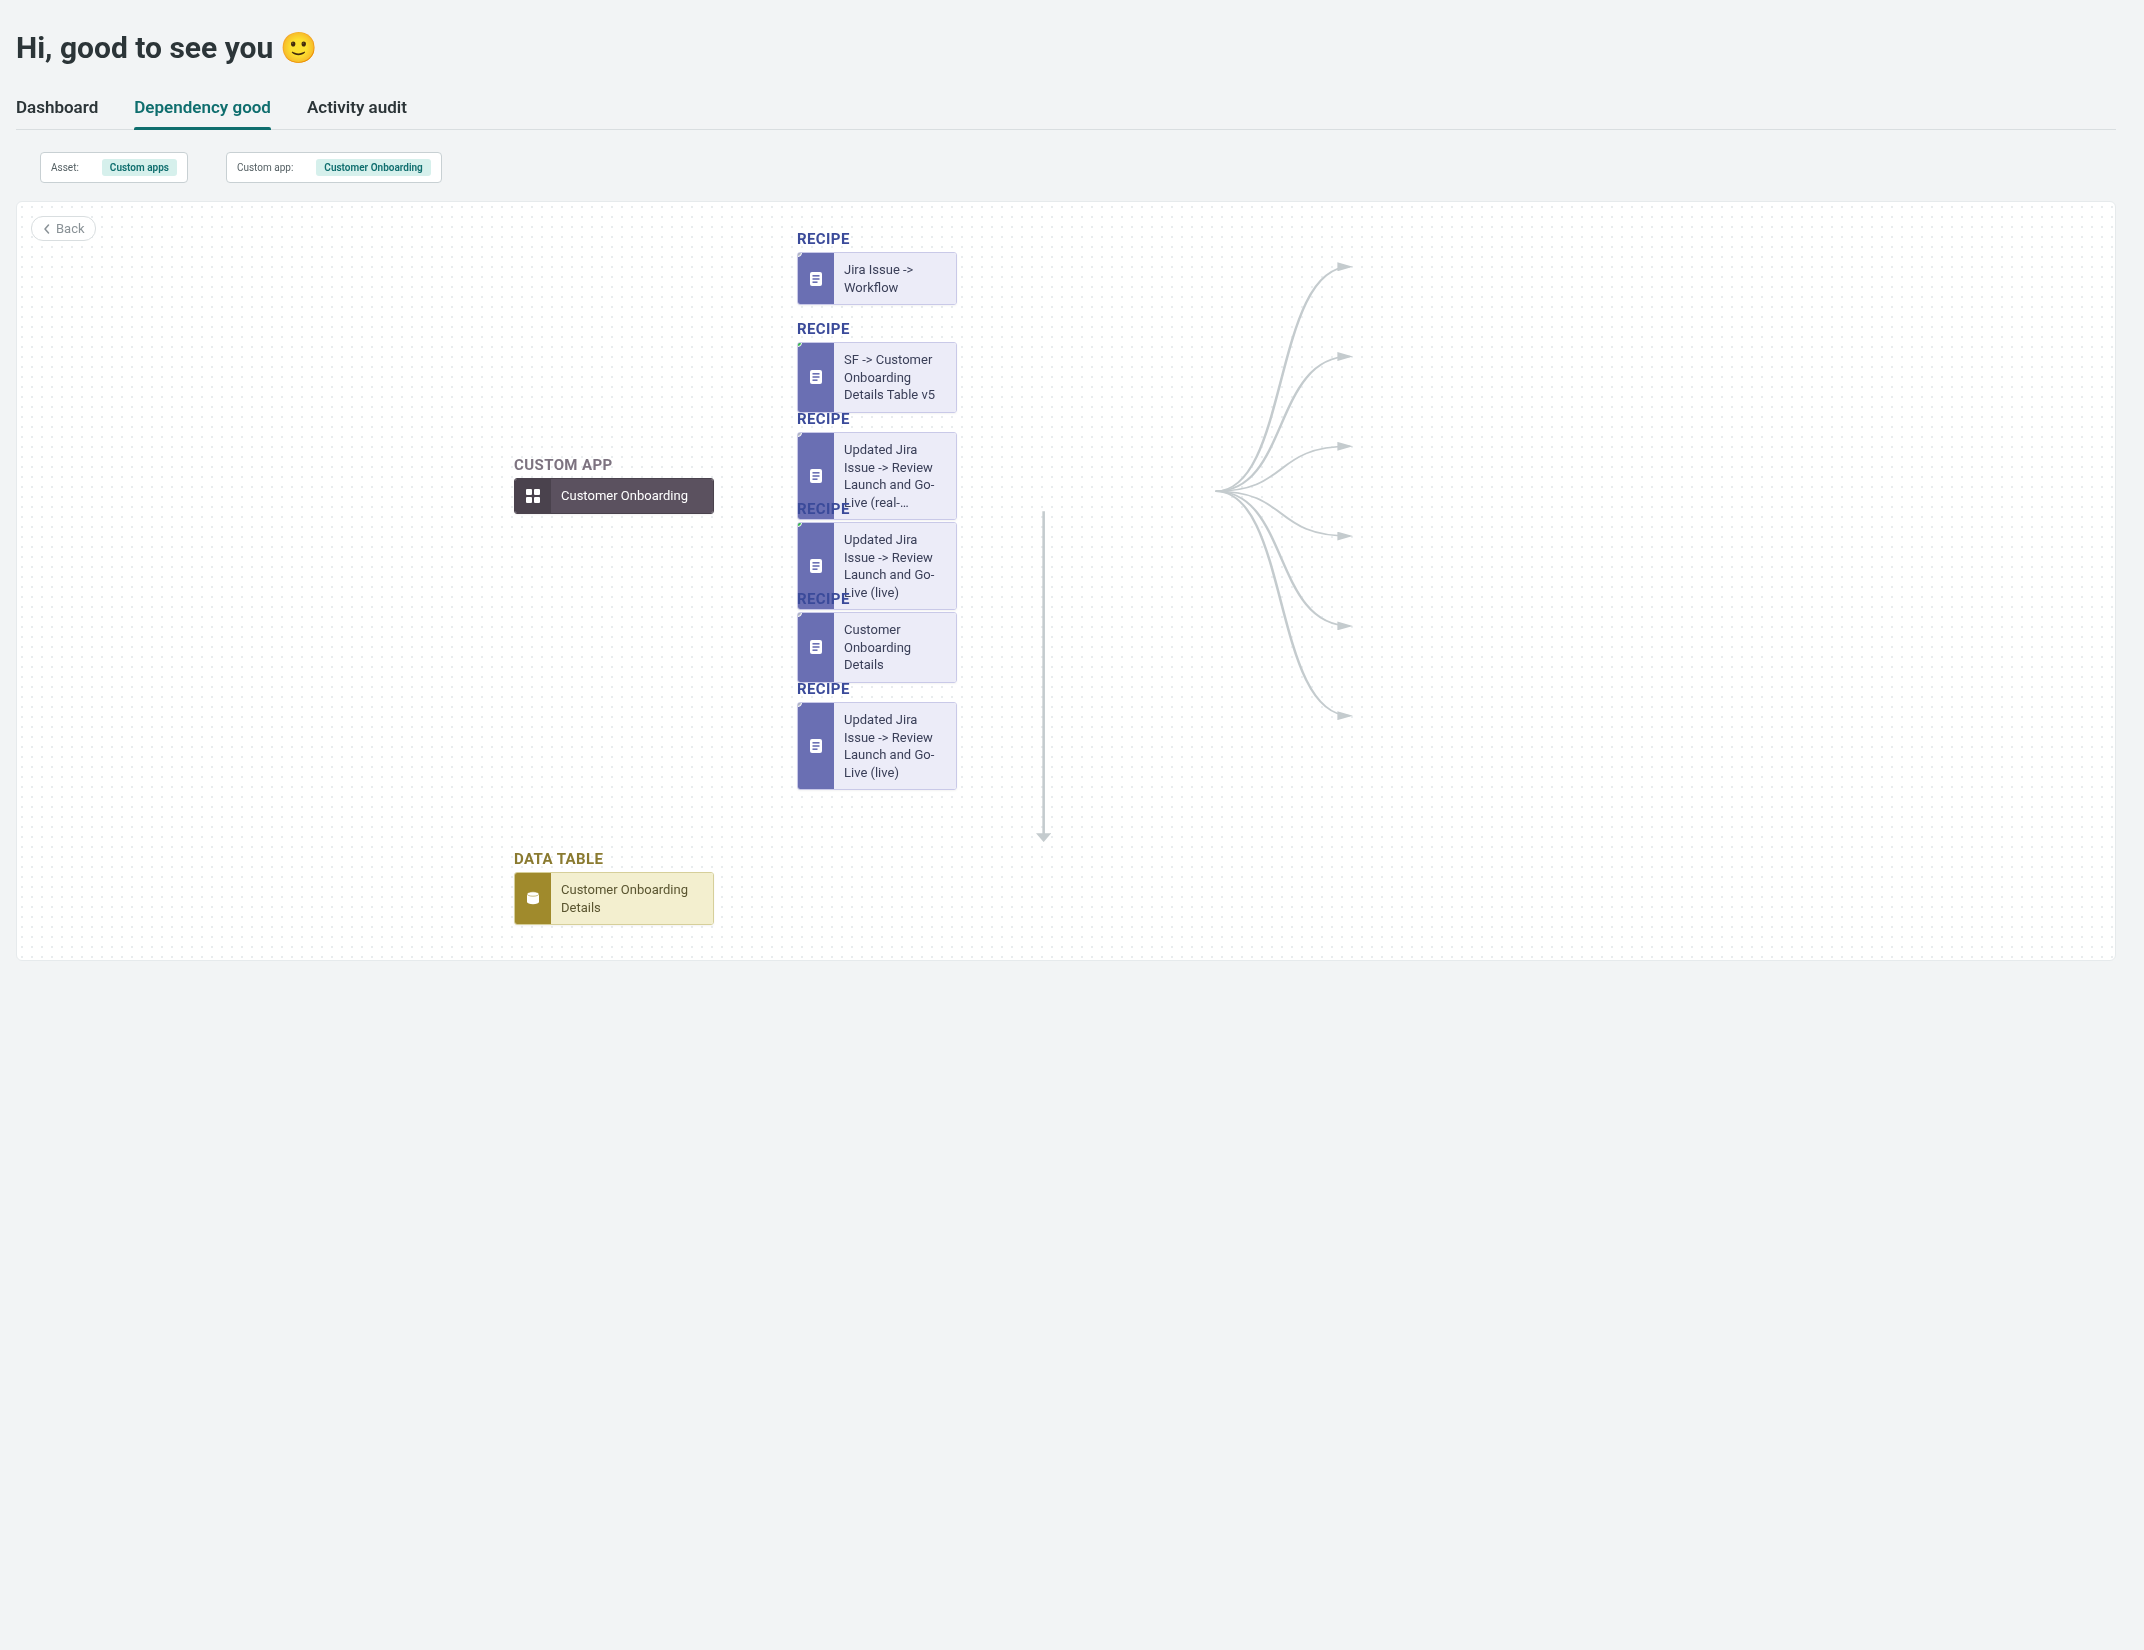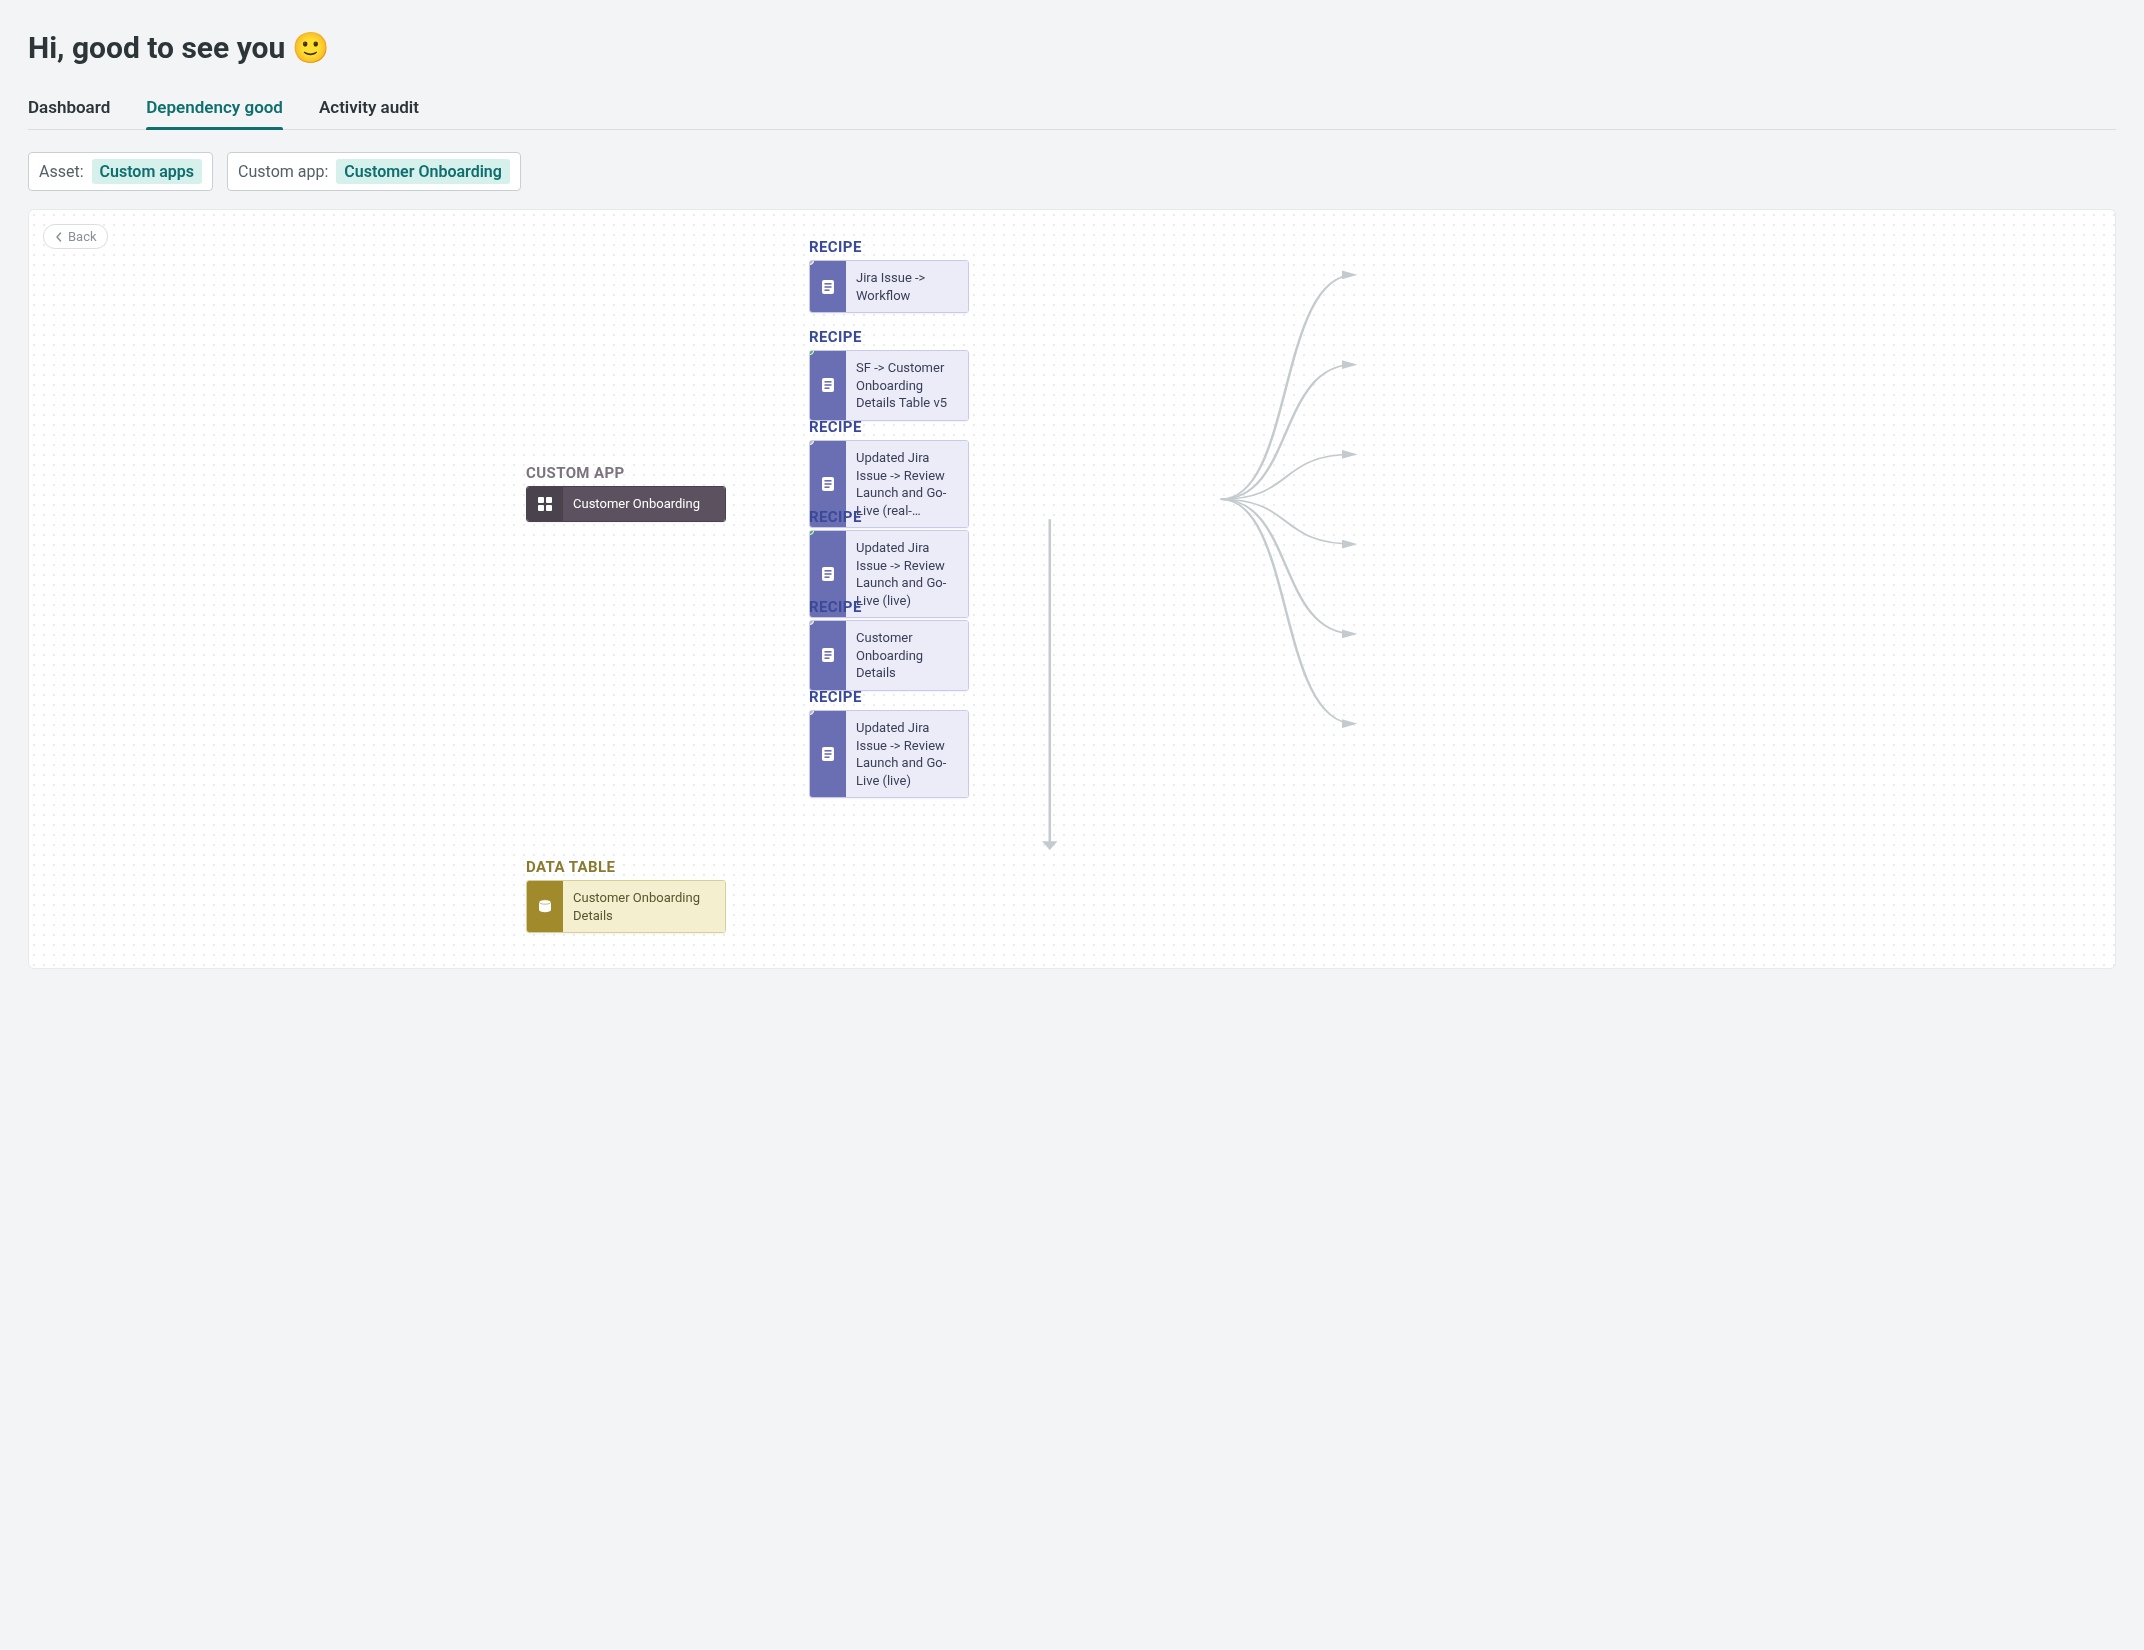--- a/index.html
+++ b/index.html
@@ -4,21 +4,21 @@
 <style>
   * { box-sizing: border-box; }
   html, body { margin:0; padding:0; }
   body {
     font-family: -apple-system, BlinkMacSystemFont, "Segoe UI", Roboto, Helvetica, Arial, sans-serif;
     background: #f2f4f5;
     color: #2c3538;
     font-size: 14px;
   }
   .page {
-    padding: 20px 28px 30px 28px;
+    padding: 20px 28px 30px 16px;
   }
   h1.greeting {
     margin: 10px 0 28px 0;
     font-size: 30px;
     font-weight: 700;
     color: #2c3538;
   }
   .tabs {
     display: flex;
     gap: 36px;
@@ -48,23 +48,24 @@
     gap:14px;
     margin-bottom: 18px;
   }
   .filter-pill {
     border:1px solid #c8d0d3;
     background:#fff;
     border-radius:4px;
     padding:6px 10px;
     display:flex;
     align-items:center;
-    gap:8px;
-    font-size:16px;
+    gap:23px;
+    font-size:10px;
     cursor:pointer;
+    margin-left:24px;
   }
   .filter-pill .label { color:#556064; }
   .filter-pill .value {
     background:#d6f0ec;
     color:#0f6e6e;
     padding:3px 8px;
     border-radius:3px;
     font-weight:600;
   }
   .canvas-wrap {

